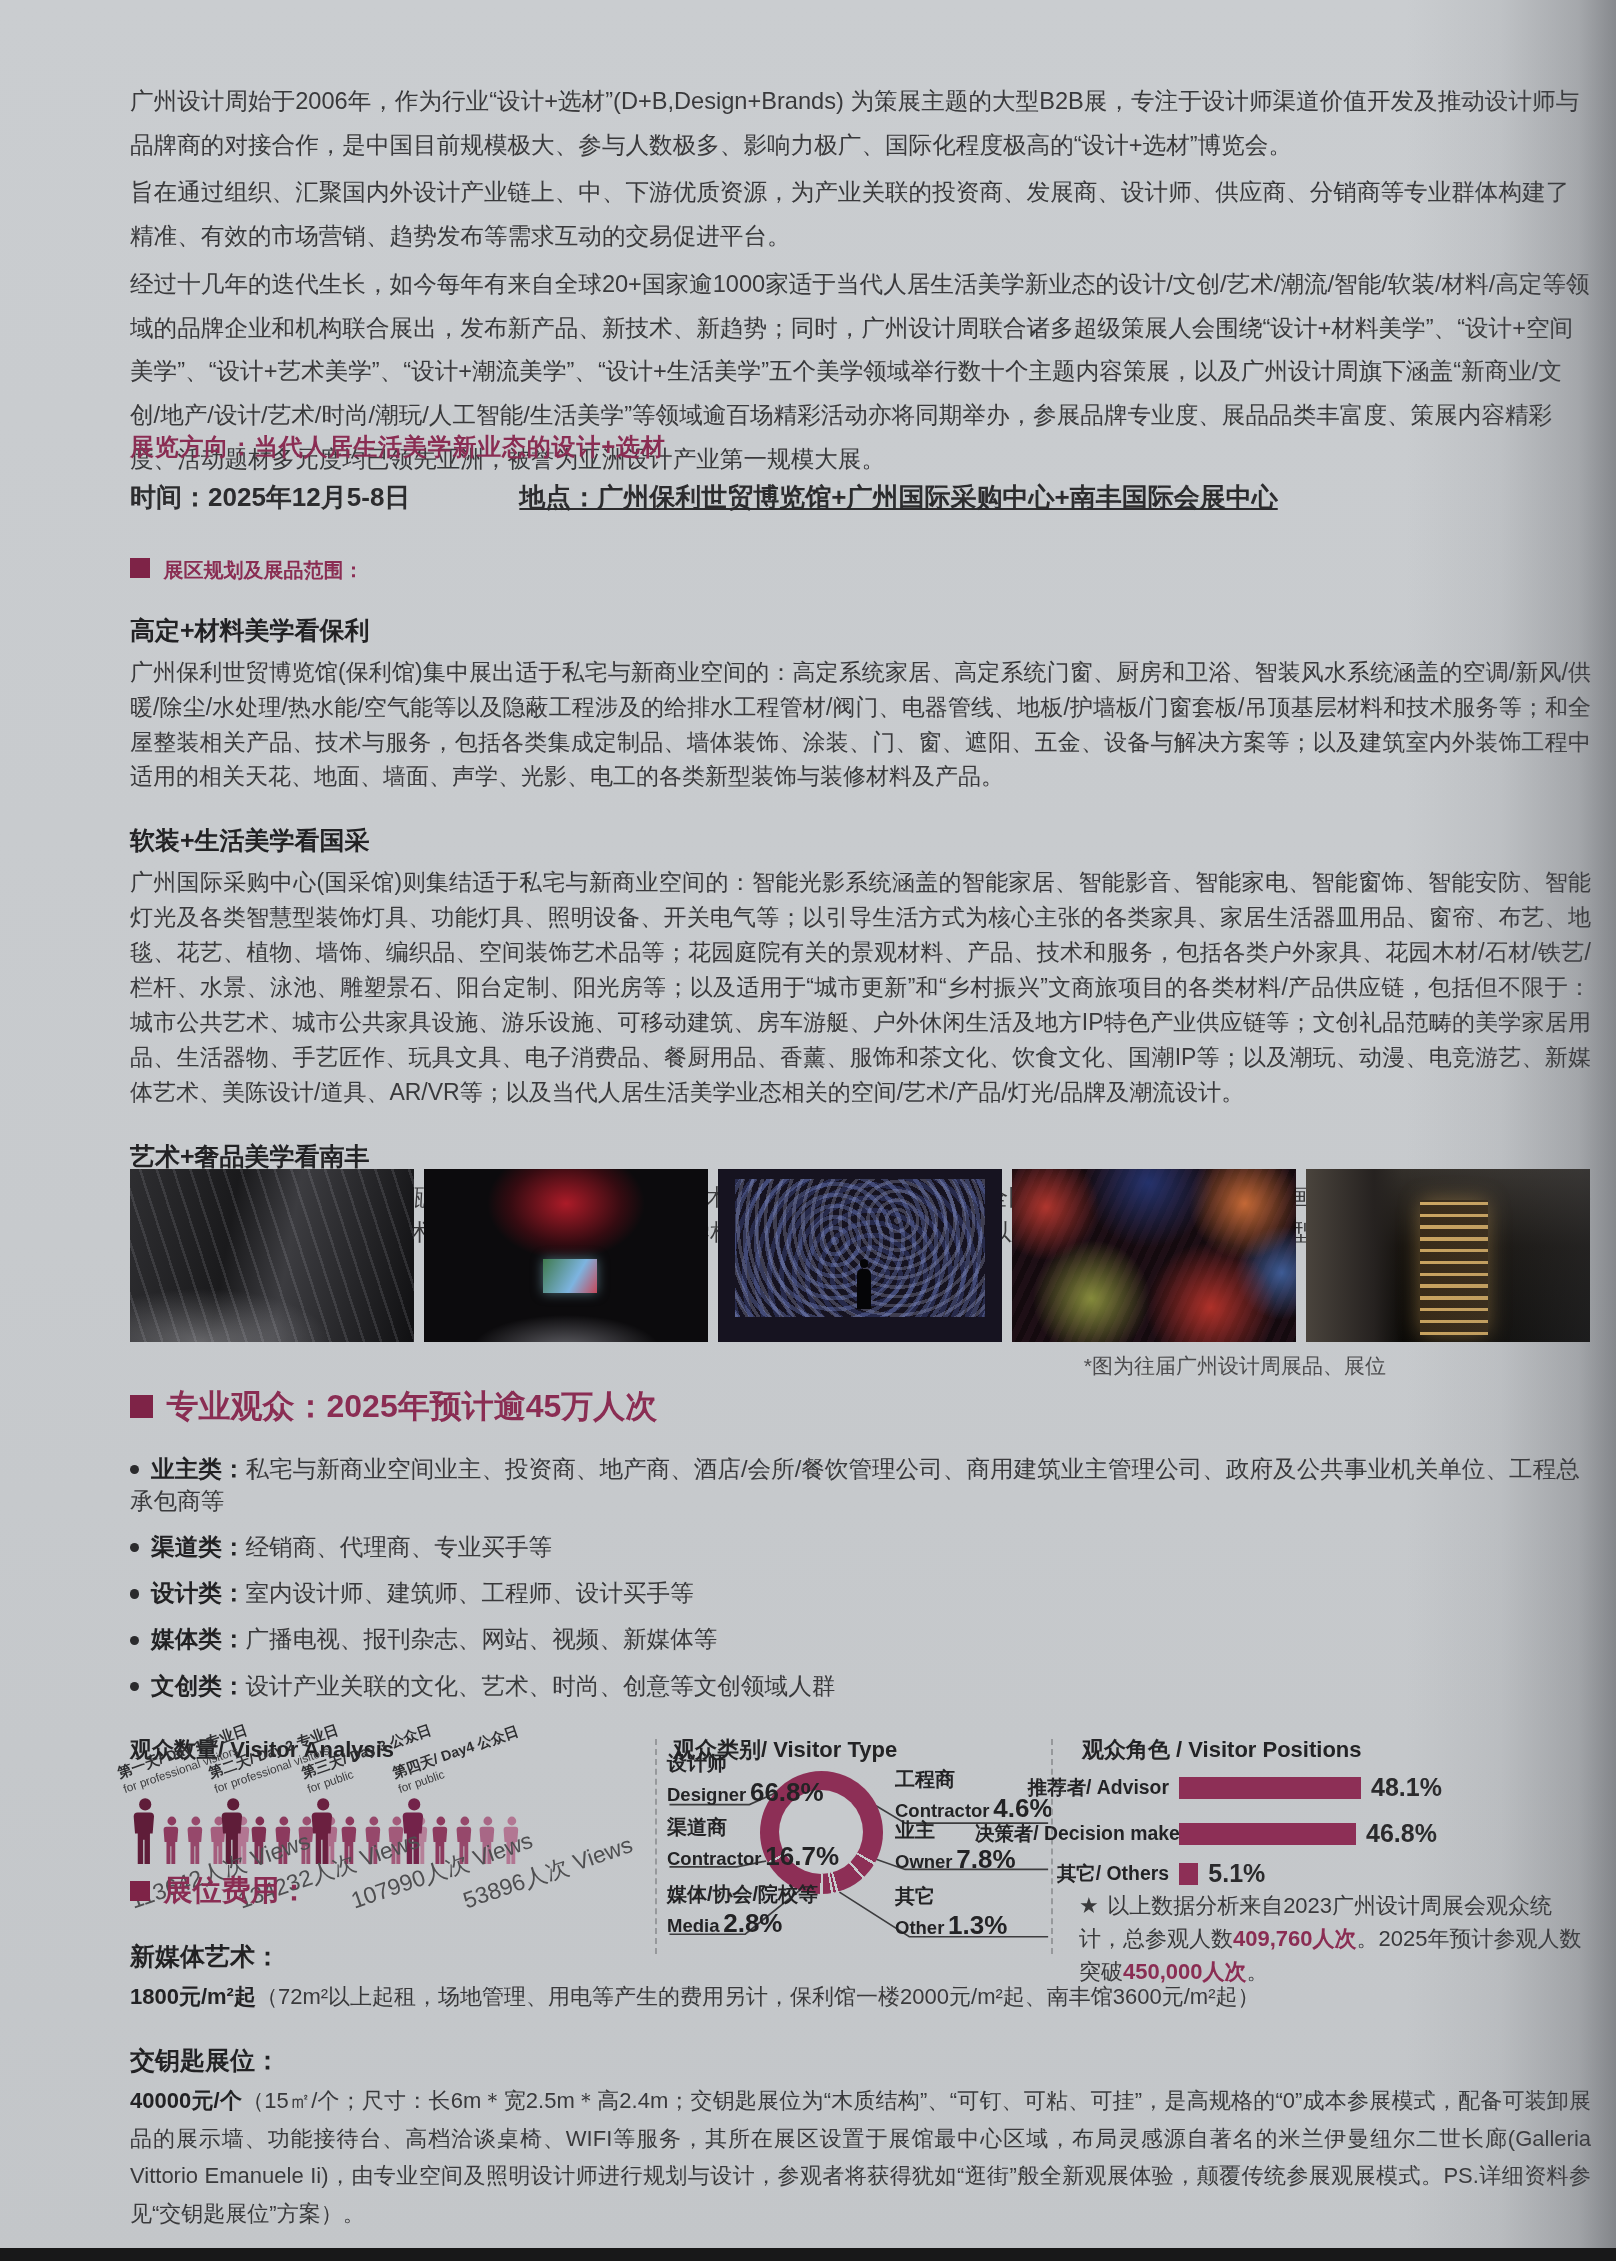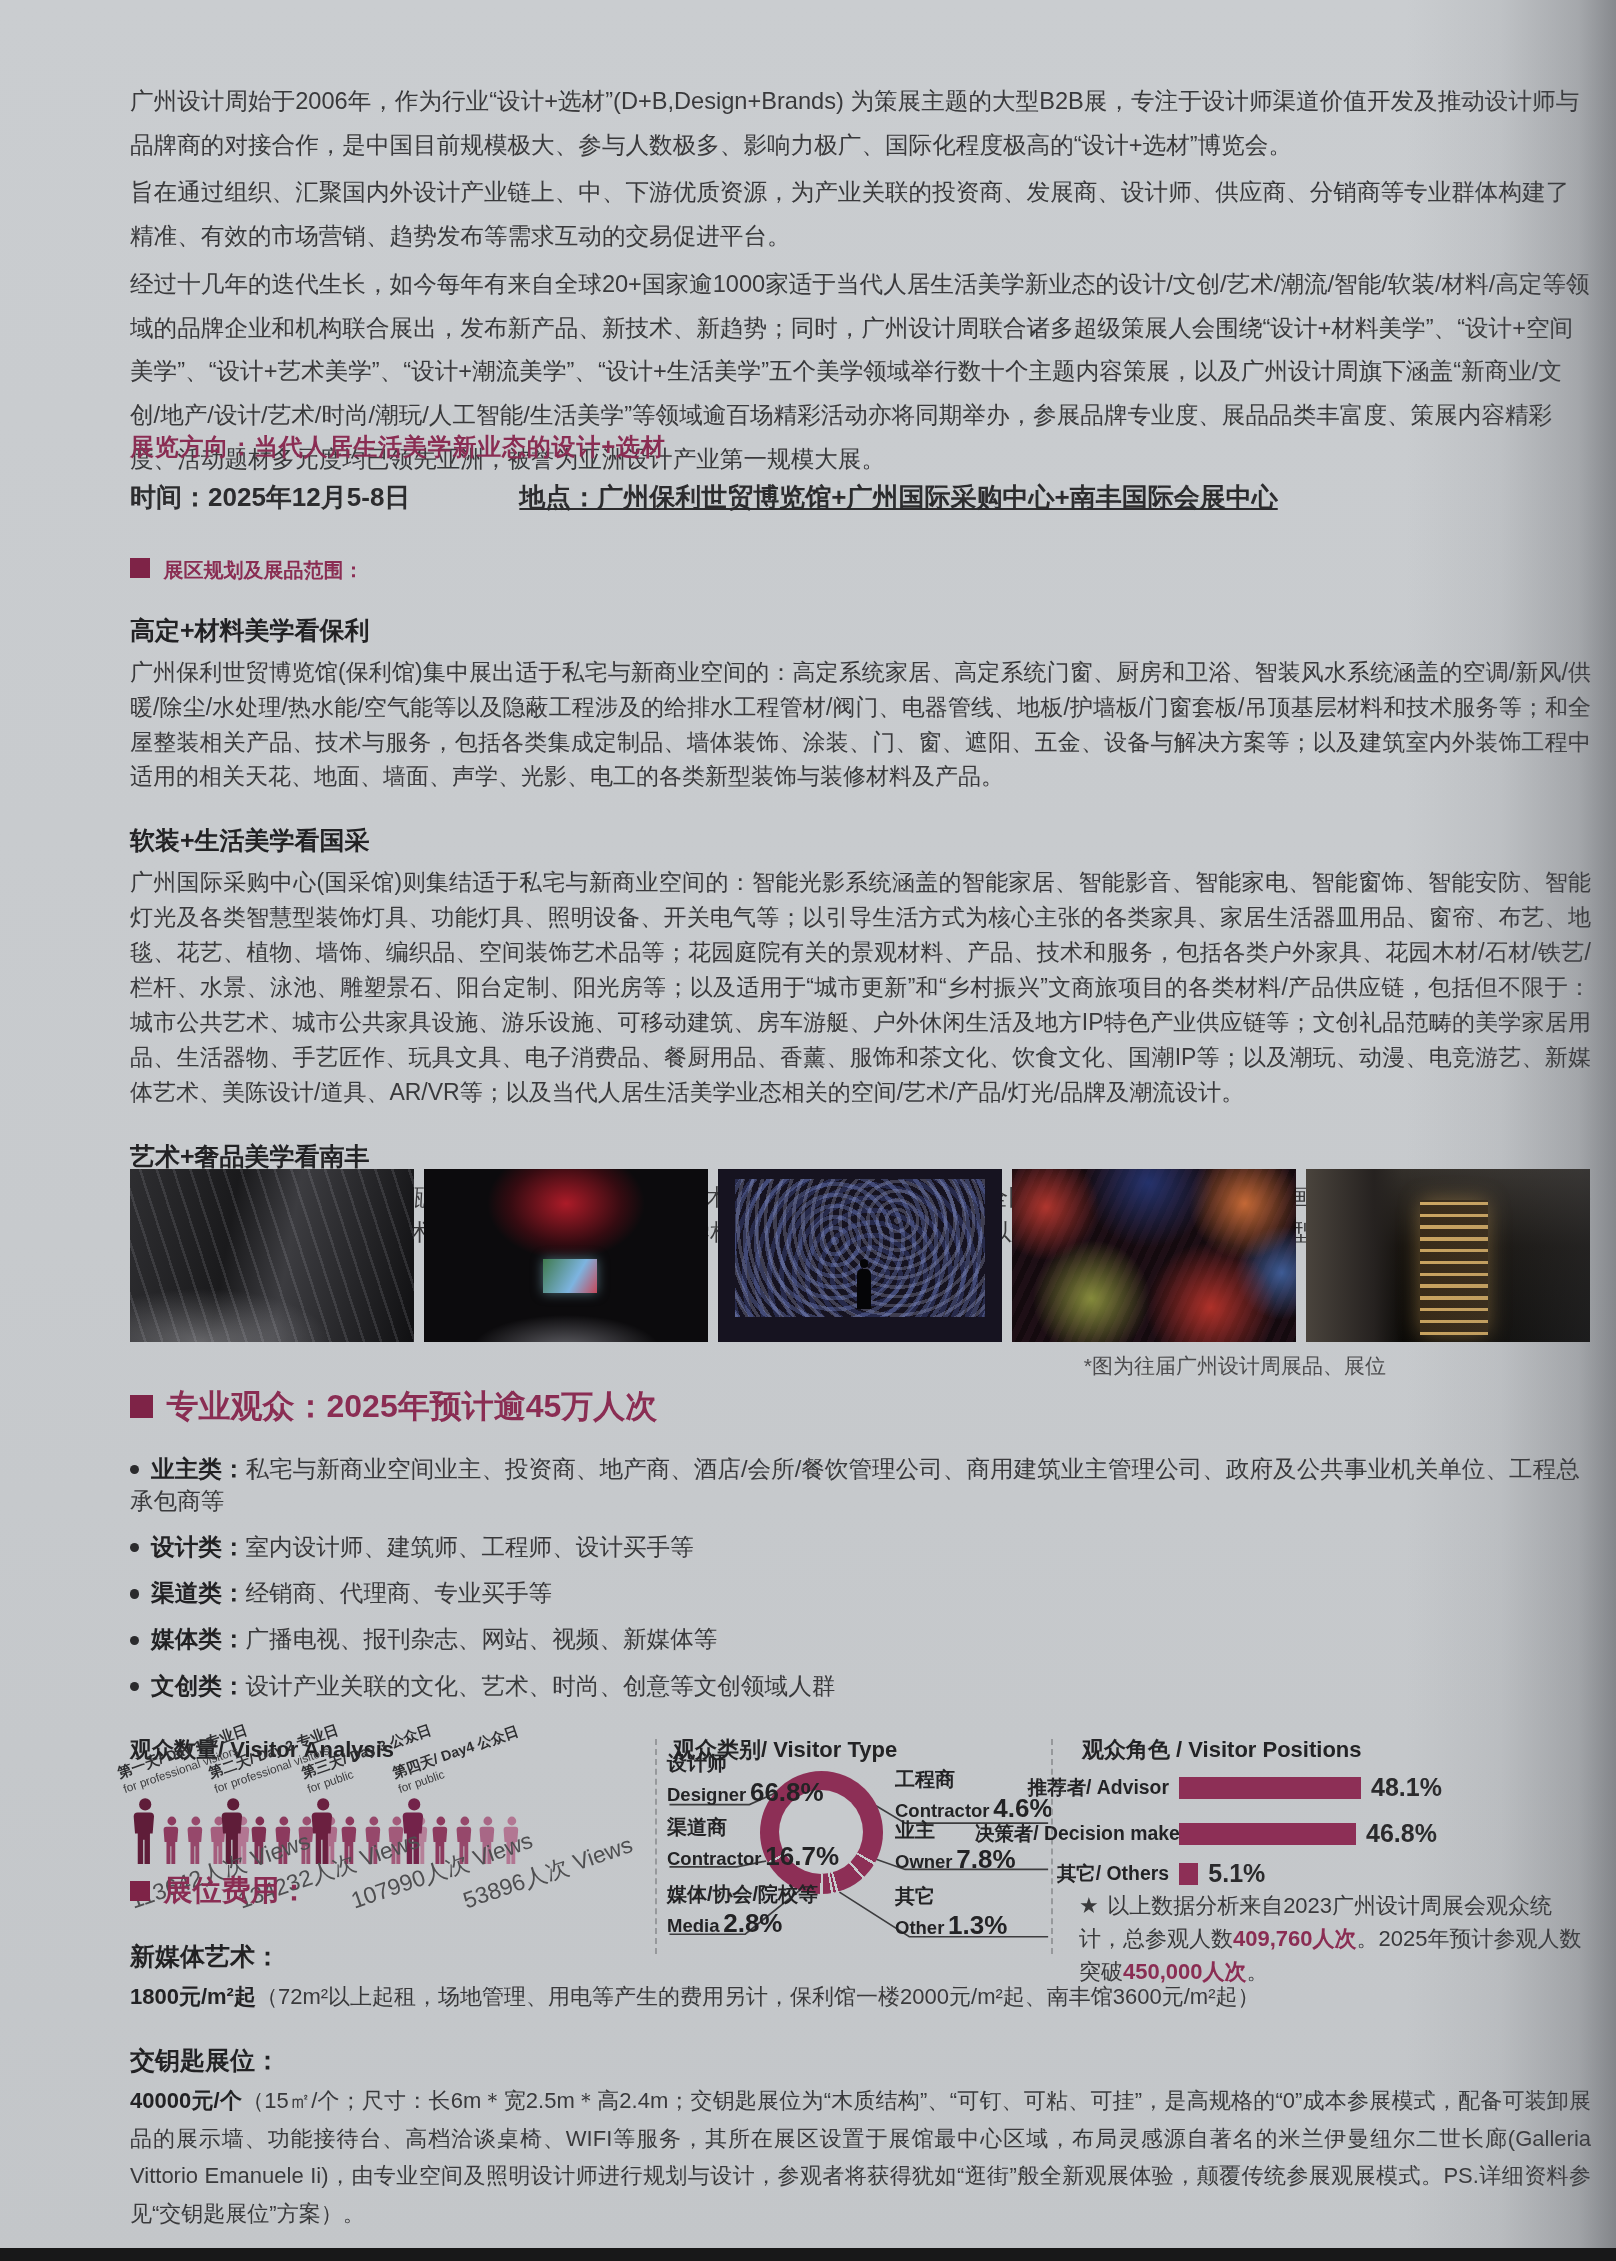--- a/index.html
+++ b/index.html
@@ -170,22 +170,22 @@
         <div class="wallL"></div>
         <div class="stairs"></div>
       </div>
   </div>
   <div class="caption">*图为往届广州设计周展品、展位</div>
 
   <div class="audience">
     <h2 class="maroon"><span class="sq"></span><span>专业观众：2025年预计逾45万人次</span></h2>
     <ul class="bullets">
       <li><span class="dot"></span><span class="blabel">业主类：</span><span>私宅与新商业空间业主、投资商、地产商、酒店/会所/餐饮管理公司、商用建筑业主管理公司、政府及公共事业机关单位、工程总承包商等</span></li>
+      <li><span class="dot"></span><span class="blabel">渠道类：</span><span>经销商、代理商、专业买手等</span></li>
       <li><span class="dot"></span><span class="blabel">设计类：</span><span>室内设计师、建筑师、工程师、设计买手等</span></li>
-      <li><span class="dot"></span><span class="blabel">渠道类：</span><span>经销商、代理商、专业买手等</span></li>
       <li><span class="dot"></span><span class="blabel">媒体类：</span><span>广播电视、报刊杂志、网站、视频、新媒体等</span></li>
       <li><span class="dot"></span><span class="blabel">文创类：</span><span>设计产业关联的文化、艺术、时尚、创意等文创领域人群</span></li>
     </ul>
   </div>
 
   <div class="charts">
 
     <div class="chart-h" style="left:130px; top:4.2px;">观众数量/ Visitor Analysis</div>
 
     <div class="day-label" style="left:126px; top:32px;">

